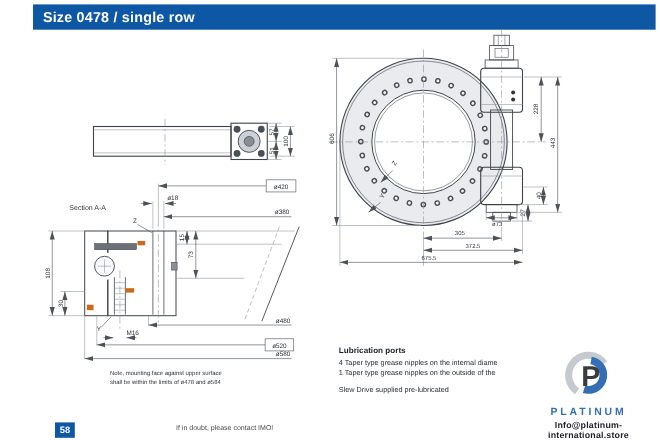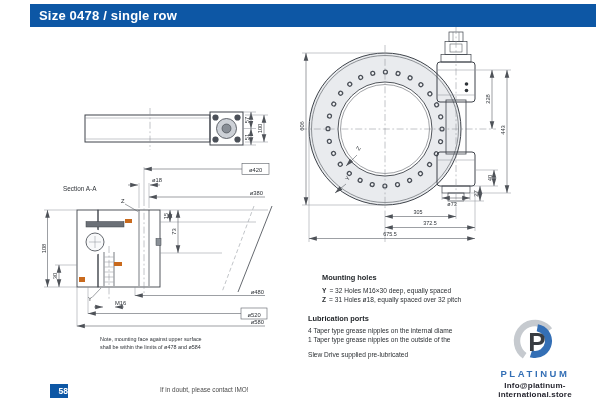--- a/index.html
+++ b/index.html
@@ -19,21 +19,21 @@
   .cl{stroke:#90959c;stroke-width:.55;fill:none;stroke-dasharray:7 2.5 1.8 2.5}
   .ds{stroke:#979ca3;stroke-width:.6;fill:none;stroke-dasharray:4 2.6}
   .box{fill:#fff;stroke:#5a5f66;stroke-width:.6}
   .tblock{position:absolute;color:#2b2f33}
   .mhead{font-weight:bold;font-size:7.4px;color:#1e2226;margin-bottom:4px}
   .mrow{font-size:6.6px;line-height:9px;white-space:nowrap}
   .mkey{font-weight:bold;margin-right:3px}
   .lline{font-size:6.6px;line-height:8.8px;white-space:nowrap}
   .lgap{margin-top:6px}
   .badge{position:absolute;left:50px;top:384px;width:18px;height:14px;background:#0d57a5;
-         color:#fff;font-size:8.5px;font-weight:bold;text-align:right;line-height:14px}
+         color:#fff;font-size:8.5px;font-weight:bold;text-align:center;line-height:14px}
   .fnote{position:absolute;left:160px;top:386px;font-size:6.4px;color:#4a4a4a}
   .wm{position:absolute;left:468px;top:317px;width:134px;text-align:center;opacity:.95}
   .wm-brand{color:#2a68b2;font-weight:bold;font-size:9.5px;letter-spacing:2.6px;margin-top:-3px}
   .wm-email{color:#15151f;font-weight:bold;font-size:8px;margin-top:2px;letter-spacing:.2px}
 </style>
 </head>
 <body>
 
 <div id="page">
 
@@ -290,29 +290,20 @@
         <text class="t6" x="359" y="151" transform="rotate(-55 359 151)">Z</text>
         <line x1="357" y1="155" x2="346" y2="166" class="dm" marker-end="url(#ar)"></line>
       </g>
       <g>
         <text class="t6" x="348" y="181" transform="rotate(-55 348 181)">Y</text>
         <line x1="346" y1="184" x2="335" y2="193" class="dm" marker-end="url(#ar)"></line>
       </g>
     </g>
   </svg>
 
-  <div class="tblock" style="left:322px;top:273px">
-    <div class="mhead">Mounting holes</div>
-    <div class="mrow">
-      <span class="mkey">Y</span><span>= 32 Holes M16×30 deep, equally spaced</span>
-    </div>
-    <div class="mrow">
-      <span class="mkey">Z</span><span>= 31 Holes ø18, equally spaced over 32 pitch</span>
-    </div>
-  </div>
 
   <div class="tblock" style="left:308px;top:314px">
     <div class="mhead">Lubrication ports</div>
     <div class="lline">4 Taper type grease nipples on the internal diame</div>
     <div class="lline">1 Taper type grease nipples on the outside of the</div>
     <div class="lline lgap">Slew Drive supplied pre-lubricated</div>
   </div>
 
   <div class="badge">
     <span>58</span>

